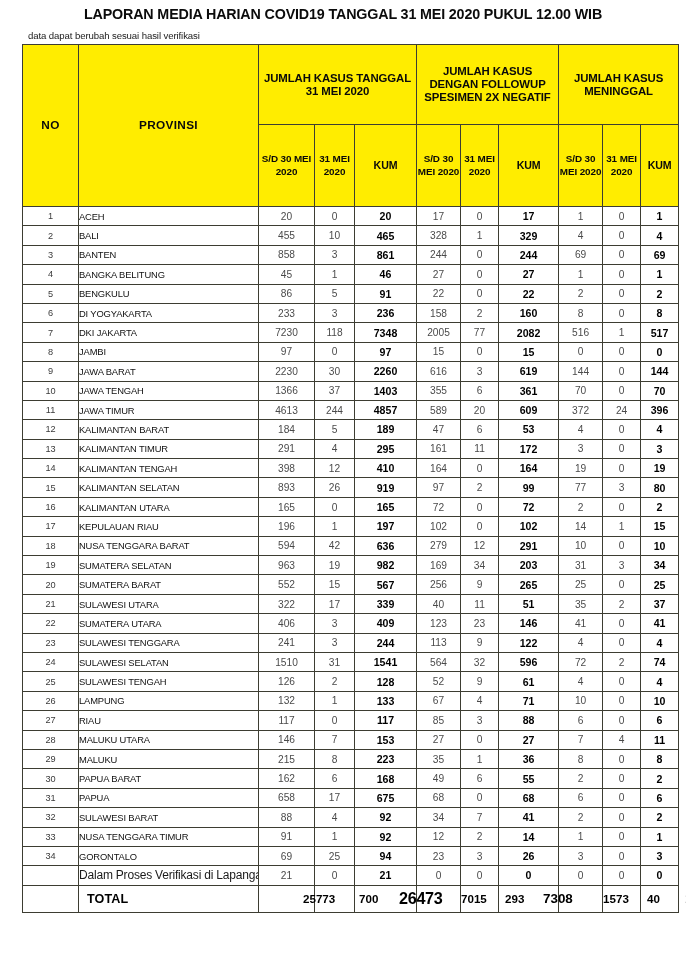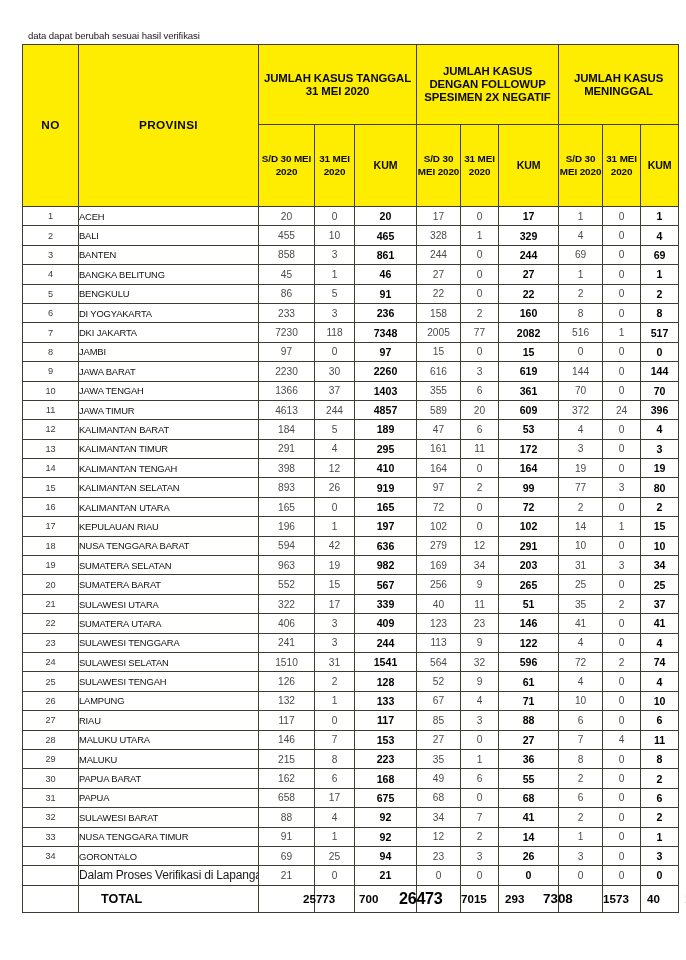--- a/index.html
+++ b/index.html
@@ -156,21 +156,21 @@
   tr.total td {
     height: 27px;
     border-top: 1px solid #303030;
     padding-left: 44px;
   }
   tr.total td.prov {
     font-weight: bold;
     font-size: 12.6px;
     letter-spacing: 0.1px;
     color: #000;
-    padding-left: 22px;
+    padding-left: 8px;
   }
   tr.total td.num {
     font-weight: bold;
     color: #000;
     font-size: 11.6px;
   }
   tr.total td.num.kum {
     font-size: 13.4px;
   }
   tr.total td.num.kum.big {
@@ -186,20 +186,21 @@
     font-weight: bold;
     color: #0a0a0a;
     letter-spacing: -0.1px;
   }
 </style>
 </head>
 <body>
 
 <div class="page">
 
+  <div class="report-title">LAPORAN MEDIA HARIAN COVID19 TANGGAL 31 MEI 2020 PUKUL 12.00 WIB</div>
   <div class="report-subtitle">data dapat berubah sesuai hasil verifikasi</div>
 
   <div class="table-wrap">
     <table class="report">
       <colgroup>
         <col style="width:56px">
         <col style="width:180px">
         <col style="width:56px">
         <col style="width:40px">
         <col style="width:62px">

